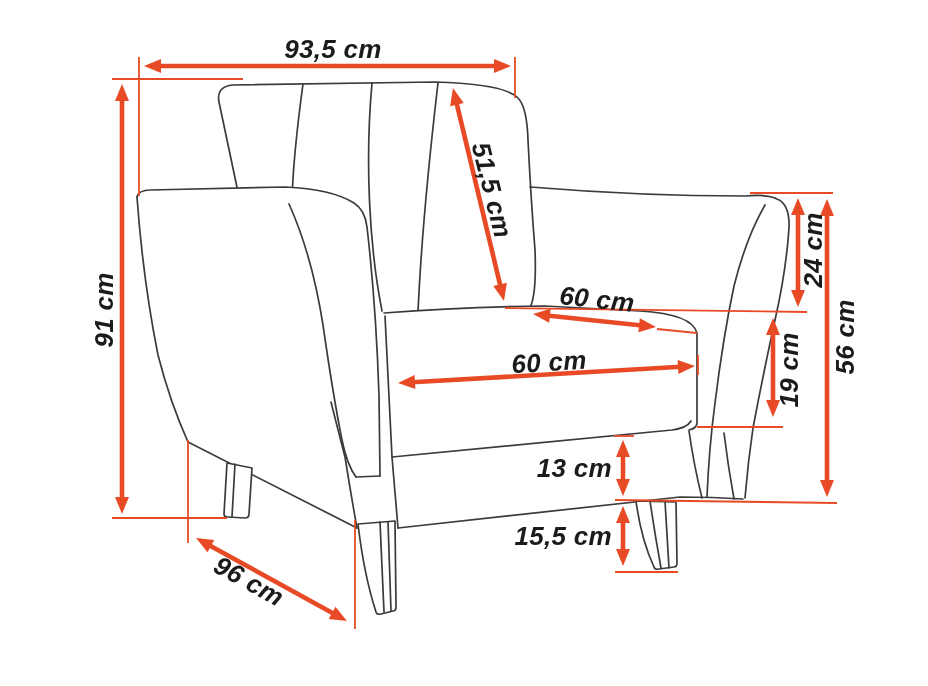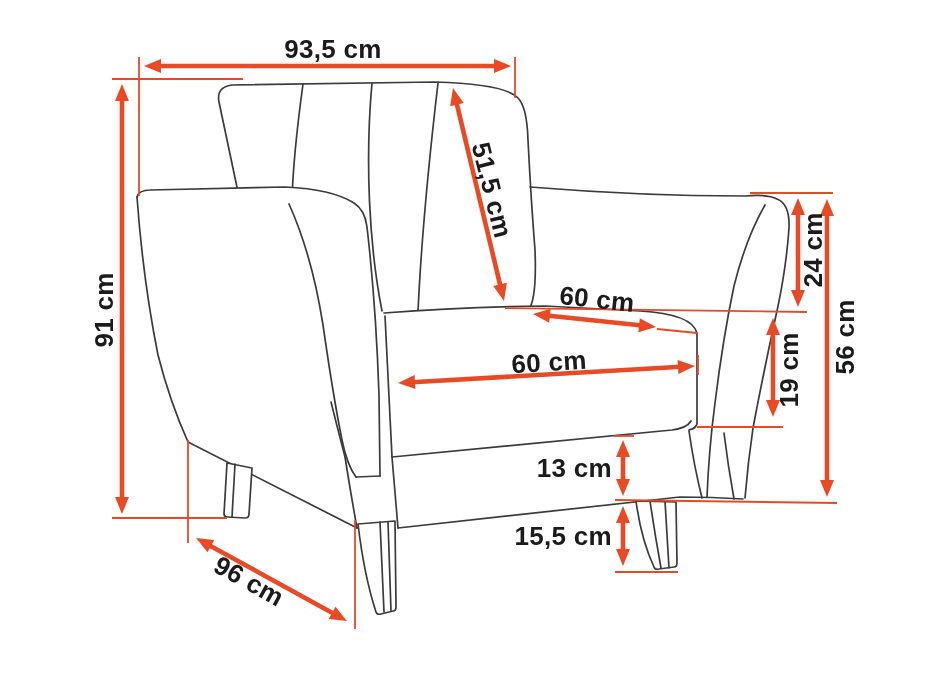--- a/index.html
+++ b/index.html
@@ -2,20 +2,21 @@
 <html style="--outline: #3b3b3b; --label: #1b1b1b; --bg: #ffffff;"><head>
 <meta charset="utf-8">
 <style>
   html,body{margin:0;padding:0;background:#fff;}
   .stage{
     position:relative;
     width:928px;height:629px;
     background:var(--bg,#fff);
     overflow:hidden;
     font-family:"Liberation Sans", sans-serif;
+    font-style:italic;
   }
   svg{display:block;}
   .chair-stroke{
     fill:none;
     stroke:var(--outline,#3b3b3b);
     stroke-width:1.7;
     stroke-linecap:round;
     stroke-linejoin:round;
   }
   .chair-fill{

